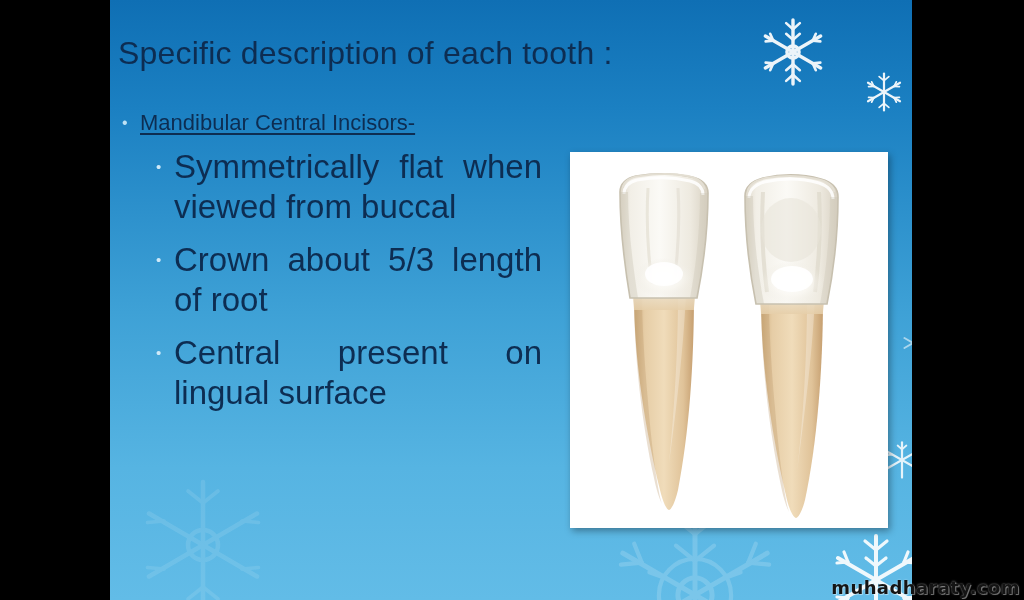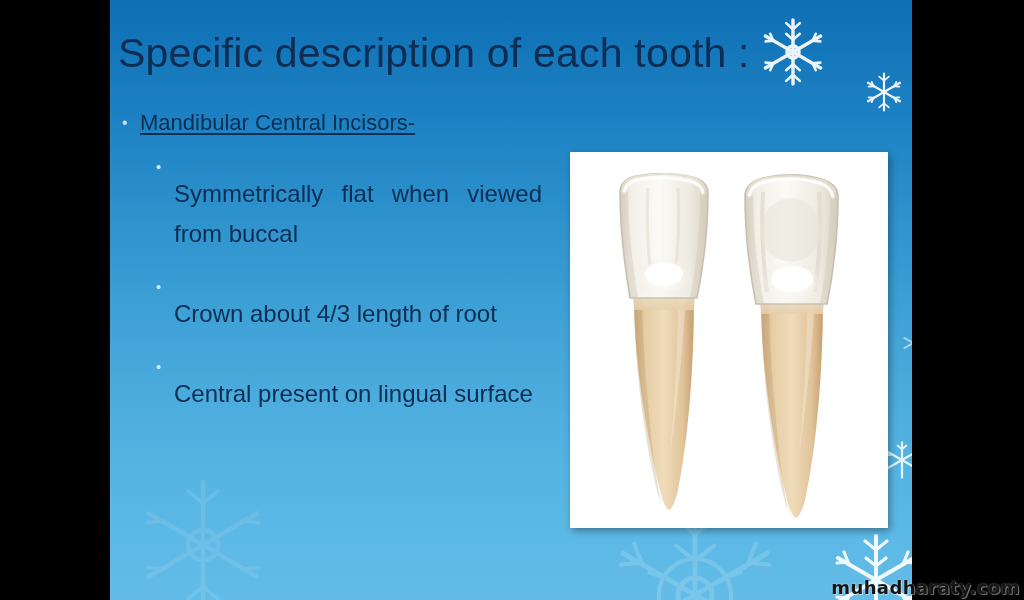--- a/index.html
+++ b/index.html
@@ -58,21 +58,21 @@
   #snow-bottom-right{ left: 716px; top: 530px; width: 100px; height: 100px; opacity: .9; }
   #snow-left-faint  { left: 18px;  top: 470px; width: 150px; height: 150px; opacity: .10; }
   #snow-tiny-right  { left: 790px; top: 330px; width: 26px;  height: 26px;  opacity: .55; }
 
   
   #title {
     position: absolute;
     left: 8px;
     top: 36px;
     width: 640px;
-    font-size: 41px;
+    font-size: 32px;
     line-height: 34px;
     color: #0d2d52;
     letter-spacing: .2px;
     white-space: nowrap;
   }
 
   
   #body-block {
     position: absolute;
     left: 0px;
@@ -116,27 +116,26 @@
     width: 20px;
     flex: 0 0 20px;
     color: #cfe9f8;
     font-size: 15px;
     line-height: 40px;
     padding-left: 2px;
     box-sizing: border-box;
   }
   .l2-text {
     width: 368px;
-    font-size: 24px;
+    font-size: 33px;
     line-height: 40px;
     color: #0d2d52;
     text-align: justify;
     text-align-last: left;
     hyphens: none;
-    margin-top: 27px;
   }
 
   
   #picture-panel {
     position: absolute;
     left: 460px;
     top: 152px;
     width: 318px;
     height: 376px;
     background: #ffffff;
@@ -340,21 +339,21 @@
 
       <div class="l2-list">
 
         <div class="l2-row">
           <span class="l2-bullet">•</span>
           <span class="l2-text">Symmetrically flat when viewed from buccal</span>
         </div>
 
         <div class="l2-row">
           <span class="l2-bullet">•</span>
-          <span class="l2-text">Crown about 4/3 length of root</span>
+          <span class="l2-text">Crown about 5/3 length of root</span>
         </div>
 
         <div class="l2-row">
           <span class="l2-bullet">•</span>
           <span class="l2-text">Central present on lingual surface</span>
         </div>
 
       </div>
     </div>
 

